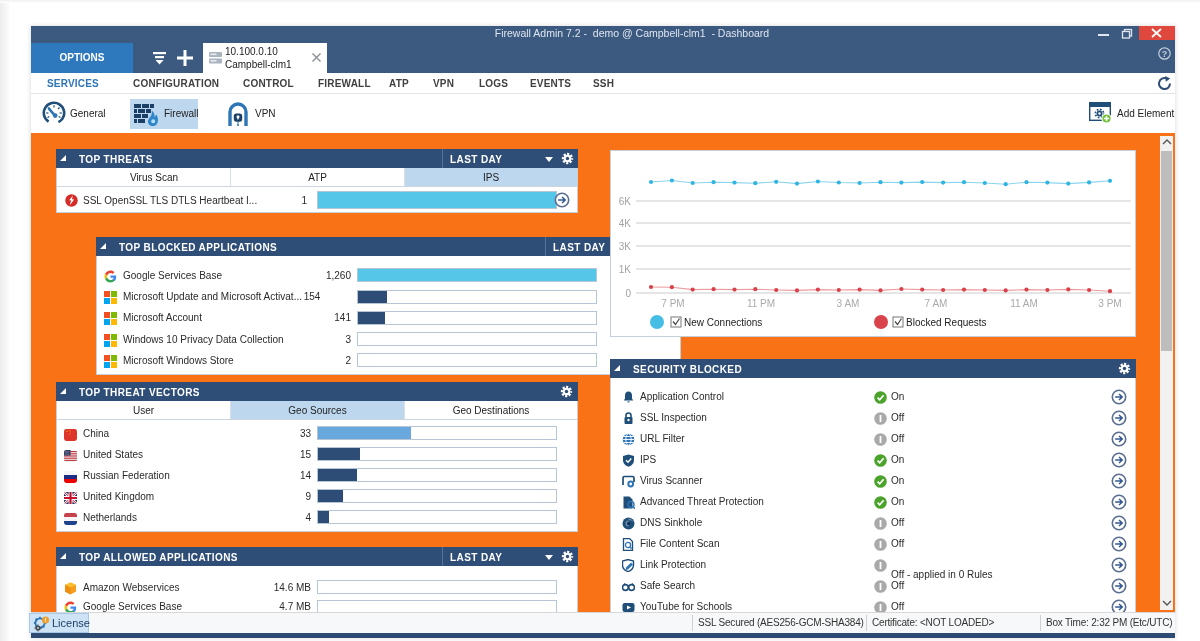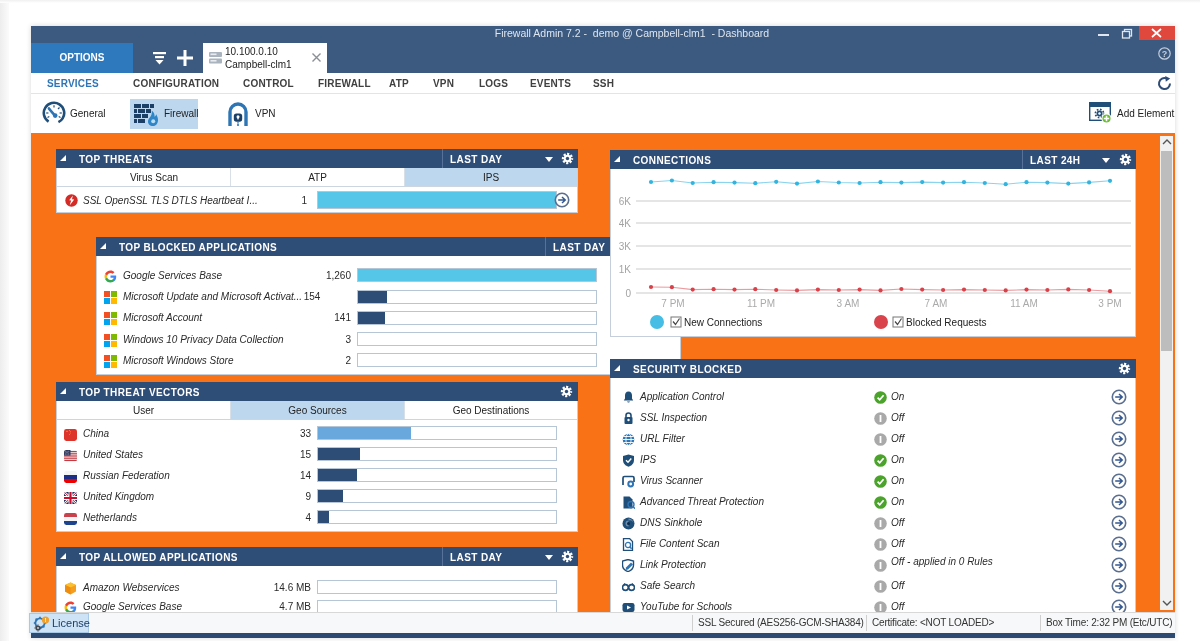--- a/index.html
+++ b/index.html
@@ -27,21 +27,21 @@
 .phead { position:absolute; left:-1px; top:-1px; right:-1px; height:19px; background:#2e4d77; color:#fff; font-size:10px; font-weight:bold; letter-spacing:0.4px; }
 .phead .tri { position:absolute; left:4px; top:6px; width:0; height:0; border-bottom:6px solid #fff; border-left:6px solid transparent; }
 .phead .ht { position:absolute; left:25px; top:5px; }
 .pright { position:absolute; right:0; top:0; height:19px; border-left:1px solid #56719a; }
 .pr-label { position:absolute; left:7px; top:5px; font-size:10px; font-weight:bold; color:#fff; letter-spacing:0.4px;}
 .dd { position:absolute; width:0; height:0; border-left:4px solid transparent; border-right:4px solid transparent; border-top:5px solid #fff; top:8px; }
 .gear { position:absolute; top:3px; width:13px; height:13px; }
 .subtabs { position:absolute; left:0; top:18px; right:0; height:19px; border-bottom:1px solid #cdd6e0; }
 .st { position:absolute; top:0; height:18px; line-height:19px; font-size:10px; color:#222; text-align:center; border-right:1px solid #d9dfe7;}
 .st.active { background:#bdd7ee; }
-.row-label { position:absolute; font-size:10px; color:#2a2a2a; white-space:nowrap;font-style:italic; }
+.row-label { position:absolute; font-size:10px; color:#2a2a2a; white-space:nowrap; }
 .row-val { position:absolute; font-size:10px; color:#2a2a2a; text-align:right; }
 .bar { position:absolute; height:14px; border:1px solid #b7c6d6; background:#fff; }
 .fill { position:absolute; left:0; top:0; height:12px; }
 .icon13 { position:absolute; width:13px; height:13px; }
 
 #statusbar { position:absolute; left:0; top:586px; width:1144px; height:21px; background:#f7f8f9; border-top:1px solid #d8d8d8; }
 #license { position:absolute; left:-2px; top:0px; width:60px; height:20px; background:#cfe3f6; border:1px solid #a8c8e8; }
 .sttext { position:absolute; top:4px; font-size:10px; color:#333; white-space:nowrap; letter-spacing:-0.2px; }
 .stdiv { position:absolute; top:2px; width:1px; height:16px; background:#cfcfcf; }
 #bstrip { position:absolute; left:0; top:607px; width:1144px; height:5px; background:#2d4a73; }
@@ -434,33 +434,20 @@
               <path fill="#34A853" d="M24 46c6 0 11-2 14.6-5.4l-7.2-5.6c-2 1.3-4.5 2.1-7.4 2.1-5.7 0-10.6-3.9-12.3-9.1H4.3v5.7C8 41 15.4 46 24 46z"></path>
               <path fill="#FBBC05" d="M11.7 28c-.4-1.3-.7-2.6-.7-4s.3-2.7.7-4v-5.7H4.3C2.9 17.1 2 20.4 2 24s.9 6.9 2.3 9.7l7.4-5.7z"></path>
               <path fill="#EA4335" d="M24 10.9c3.2 0 6.1 1.1 8.4 3.3l6.3-6.3C35 4.3 30 2 24 2 15.4 2 8 7 4.3 14.3l7.4 5.7c1.7-5.2 6.6-9.1 12.3-9.1z"></path>
             </svg></div>
       <div class="row-label" style="left:26px;top:53px;">Google Services Base</div>
       <div class="row-val" style="left:176px;top:53px;width:78px;">4.7 MB</div>
       <div class="bar" style="left:260px;top:51.5px;width:240px;"></div>
     </div>
 
     <div class="panel" id="p5" style="left:579px;top:17px;width:526px;height:187px;">
-      <div class="phead">
-            <div class="tri"></div>
-            <div class="ht" style="left:23px;">CONNECTIONS</div>
-        <div class="pright" style="width:114px;">
-              <div class="pr-label">LAST 24H</div>
-              <div class="dd" style="left:79px;"></div>
-              <svg class="gear" style="left:96px;" viewBox="0 0 16 16">
-                <circle cx="8" cy="8" r="4.7" fill="#fff"></circle>
-                <circle cx="8" cy="8" r="5.6" fill="none" stroke="#fff" stroke-width="2.8" stroke-dasharray="2.62 1.78" stroke-dashoffset="1.2"></circle>
-                <circle cx="8" cy="8" r="2.1" fill="#2e4d77"></circle>
-              </svg>
-            </div>
-      </div>
       <svg class="abs" style="left:0;top:19px;" width="524" height="166">
       <line x1="25" y1="31" x2="520" y2="31" stroke="#cbcbcb" stroke-width="1"></line>
       <text x="20" y="34.5" font-size="10" fill="#a3a3a3" text-anchor="end" font-family="Liberation Sans">6K</text>
       <line x1="25" y1="53" x2="520" y2="53" stroke="#cbcbcb" stroke-width="1"></line>
       <text x="20" y="56.5" font-size="10" fill="#a3a3a3" text-anchor="end" font-family="Liberation Sans">4K</text>
       <line x1="25" y1="76" x2="520" y2="76" stroke="#cbcbcb" stroke-width="1"></line>
       <text x="20" y="79.5" font-size="10" fill="#a3a3a3" text-anchor="end" font-family="Liberation Sans">3K</text>
       <line x1="25" y1="99" x2="520" y2="99" stroke="#cbcbcb" stroke-width="1"></line>
       <text x="20" y="102.5" font-size="10" fill="#a3a3a3" text-anchor="end" font-family="Liberation Sans">1K</text>
       <line x1="25" y1="123" x2="520" y2="123" stroke="#cbcbcb" stroke-width="1"></line>
@@ -660,21 +647,21 @@
             </svg></div>
       <div class="icon13" style="left:11px;top:198px;"><svg width="13" height="13" viewBox="0 0 13 13">
               <path d="M6 0.5 L11.5 2 L11.5 6 C11.5 9.5 9 11.6 6 12.6 C3 11.6 0.5 9.5 0.5 6 L0.5 2 Z" fill="none" stroke="#1f4e79" stroke-width="1.4"></path>
               <path d="M4 8.5 L9 3.5 L11 5.5 L6 10.5 L3.6 11 Z" fill="#2e75b6"></path>
             </svg></div>
       <div class="row-label" style="left:29px;top:199px;">Link Protection</div>
       <div class="icon13" style="left:263px;top:198px;"><svg width="13" height="13" viewBox="0 0 13 13">
               <circle cx="6.5" cy="6.5" r="6.3" fill="#a9a9a9"></circle>
               <rect x="5.6" y="3" width="1.8" height="7" fill="#fff"></rect>
             </svg></div>
-      <div class="row-label" style="left:280px;top:196px;">Off - applied in 0 Rules</div>
+      <div class="row-label" style="left:280px;top:209px;">Off - applied in 0 Rules</div>
       <div class="abs" style="left:500px;top:196.5px;width:16px;height:16px;"><svg width="16" height="16" viewBox="0 0 16 16">
               <circle cx="8" cy="8" r="6.7" fill="#fff" stroke="#5a6e90" stroke-width="1.6"></circle>
               <path d="M4.2 8 L11 8 M8 5 L11.2 8 L8 11" fill="none" stroke="#33578f" stroke-width="1.5"></path>
             </svg></div>
       <div class="icon13" style="left:11px;top:219px;"><svg width="13" height="13" viewBox="0 0 13 13">
               <circle cx="3.4" cy="7.5" r="2.9" fill="none" stroke="#1f4e79" stroke-width="1.6"></circle>
               <circle cx="9.6" cy="7.5" r="2.9" fill="none" stroke="#1f4e79" stroke-width="1.6"></circle>
               <path d="M6.3 7 A1.2 1.2 0 0 1 6.7 7" stroke="#1f4e79" stroke-width="1.4" fill="none"></path>
               <path d="M2 5 L3 3.5 M11 5 L10 3.5" stroke="#1f4e79" stroke-width="1.4"></path>
             </svg></div>

